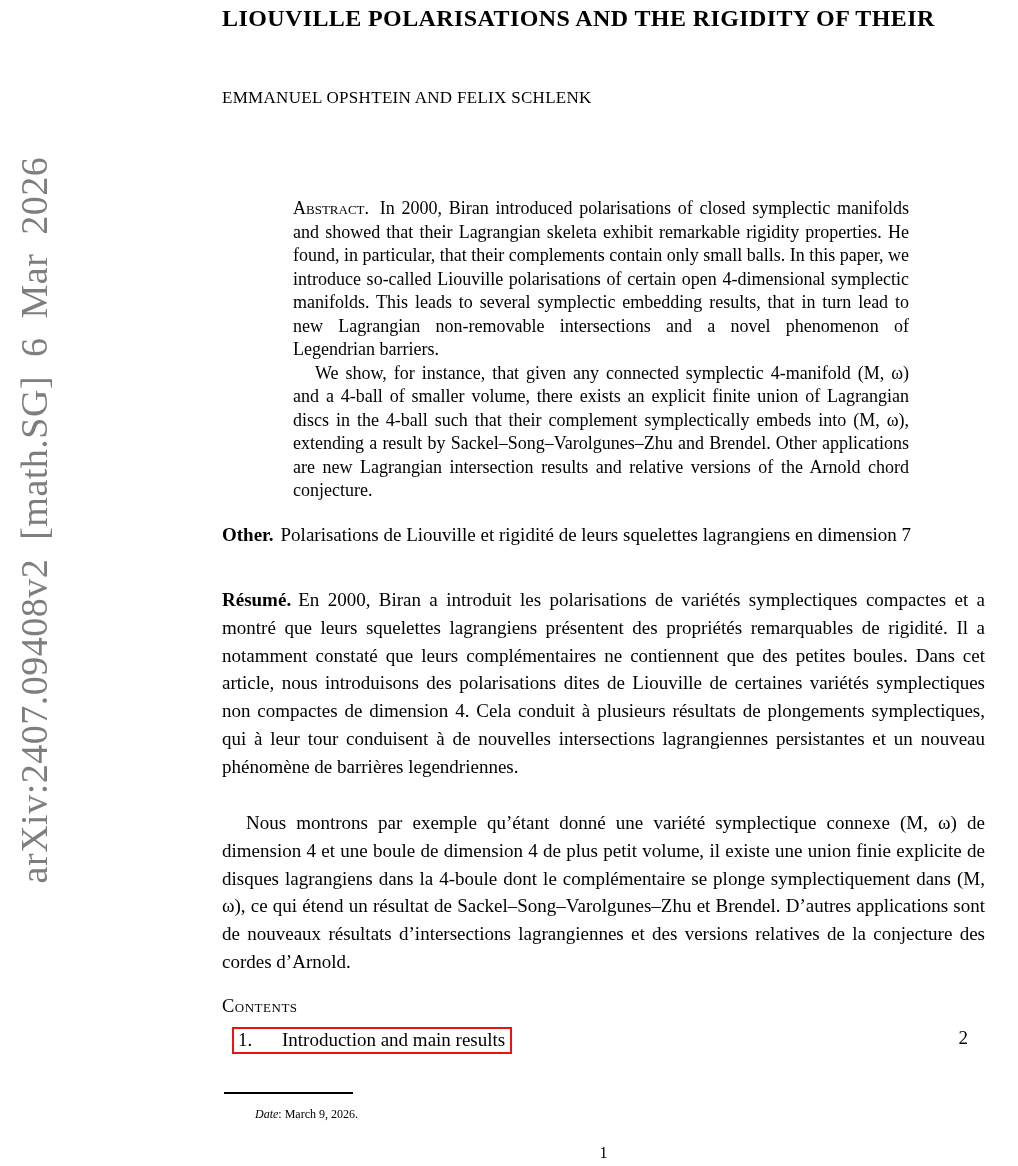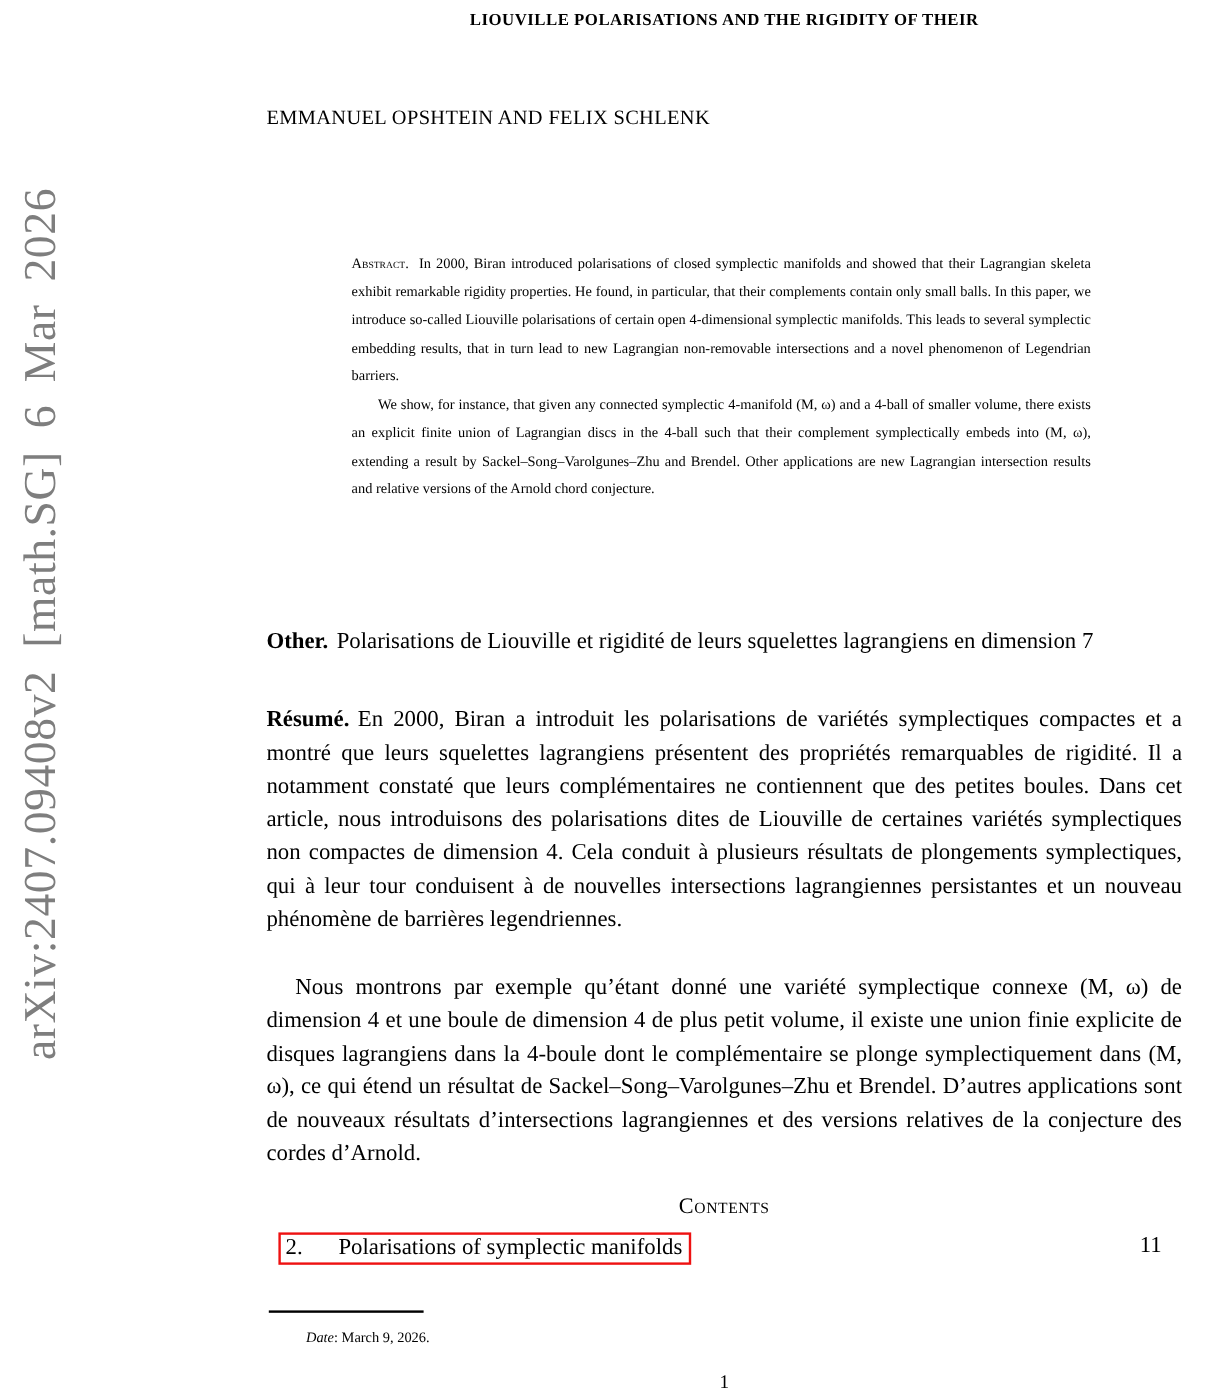--- a/index.html
+++ b/index.html
@@ -21,50 +21,50 @@
     font-size: 38px;
     color: #7e7e7e;
     letter-spacing: 0.5px;
     word-spacing: 9px;
   }
 
   
   .col { position: absolute; left: 222px; width: 763px; }
 
   .title {
-    top: 1px; text-align: center;
-    font-weight: bold; font-size: 14px; line-height: 34px;
+    top: 1px; text-align: left;
+    font-weight: bold; font-size: 24px; line-height: 34px;
     letter-spacing: 0.4px;
   }
   .title .mathnum { font-weight: normal; }
 
   .authors {
     top: 88px; 
     font-size: 17px; letter-spacing: 0.3px;
   }
 
   .abstract {
-    top: 208px; left: 293px; width: 616px;
-    font-size: 12px; line-height: 23.5px;
+    top: 197px; left: 293px; width: 616px;
+    font-size: 18px; line-height: 23.5px;
     text-align: justify;
   }
   .abstract .para2 { text-indent: 22px; }
   .abstract .label { font-variant: small-caps; margin-right: 4px; }
 
   .bodypar {
     font-size: 19px; line-height: 27.8px;
     text-align: justify;
   }
   .titre { top: 521px; }
   .resume { top: 586px; }
   .frpara2 { top: 809px; text-indent: 24px; }
   .blabel { font-weight: bold; margin-right: 7px; }
 
   .contents-heading {
-    top: 996px; text-align: center;
+    top: 996px; text-align: left;
     font-size: 18.5px; font-variant: small-caps; letter-spacing: 0.5px;
   }
 
   .toc { top: 1027px; left: 232px; width: 746px; font-size: 19px; }
   .toc-row { display: flex; align-items: flex-start; margin-bottom: 4px; }
   .toc-link {
     display: inline-block;
     border: 2px solid #ee1111;
     padding: 0px 5px 1px 4px;
     margin-left: 0px;
@@ -110,23 +110,23 @@
   <div class="col bodypar resume">
     <span class="blabel">Résumé.</span><span>En 2000, Biran a introduit les polarisations de variétés symplectiques compactes et a montré que leurs squelettes lagrangiens présentent des propriétés remarquables de rigidité. Il a notamment constaté que leurs complémentaires ne contiennent que des petites boules. Dans cet article, nous introduisons des polarisations dites de Liouville de certaines variétés symplectiques non compactes de dimension 4. Cela conduit à plusieurs résultats de plongements symplectiques, qui à leur tour conduisent à de nouvelles intersections lagrangiennes persistantes et un nouveau phénomène de barrières legendriennes.</span>
   </div>
 
   <div class="col bodypar frpara2">Nous montrons par exemple qu’étant donné une variété symplectique connexe (M, ω) de dimension 4 et une boule de dimension 4 de plus petit volume, il existe une union finie explicite de disques lagrangiens dans la 4-boule dont le complémentaire se plonge symplectiquement dans (M, ω), ce qui étend un résultat de Sackel–Song–Varolgunes–Zhu et Brendel. D’autres applications sont de nouveaux résultats d’intersections lagrangiennes et des versions relatives de la conjecture des cordes d’Arnold.</div>
 
   <div class="col contents-heading">Contents</div>
 
   <div class="toc" style="position:absolute;">
     <div class="toc-row">
-      <span class="toc-link"><span class="toc-num">2.</span><span>Polarisations of symplectic manifolds</span></span>
+      <span class="toc-link"><span class="toc-num">1.</span><span>Introduction and main results</span></span>
       <span class="toc-fill"></span>
-      <span class="toc-page">11</span>
+      <span class="toc-page">2</span>
     </div>
   </div>
 
   <div class="footrule"></div>
 
   <div class="col footnote dateline">
     <span class="ital">Date</span><span>: March 9, 2026.</span>
   </div>
 
 

